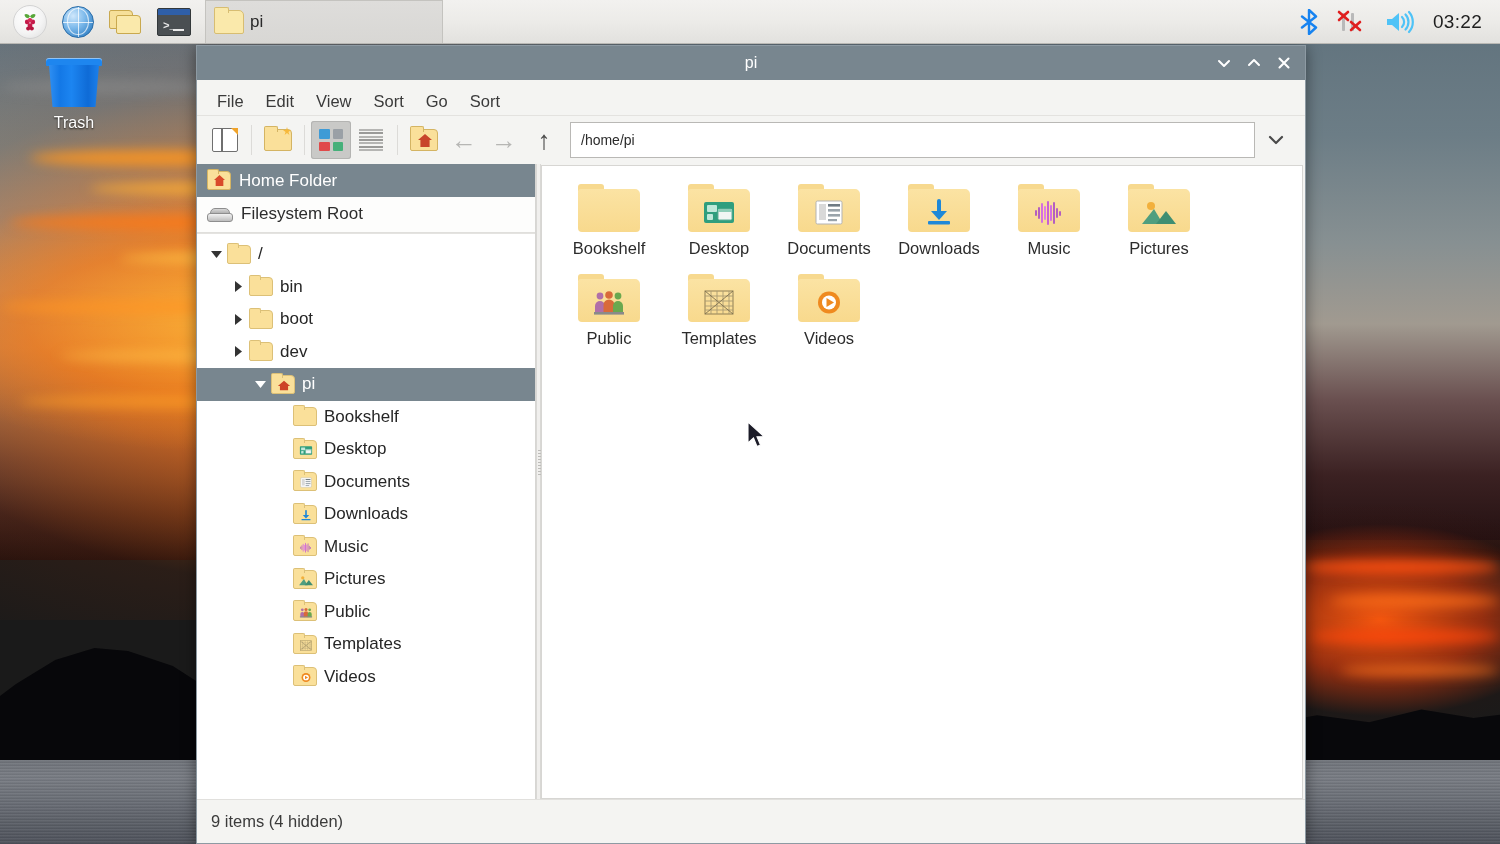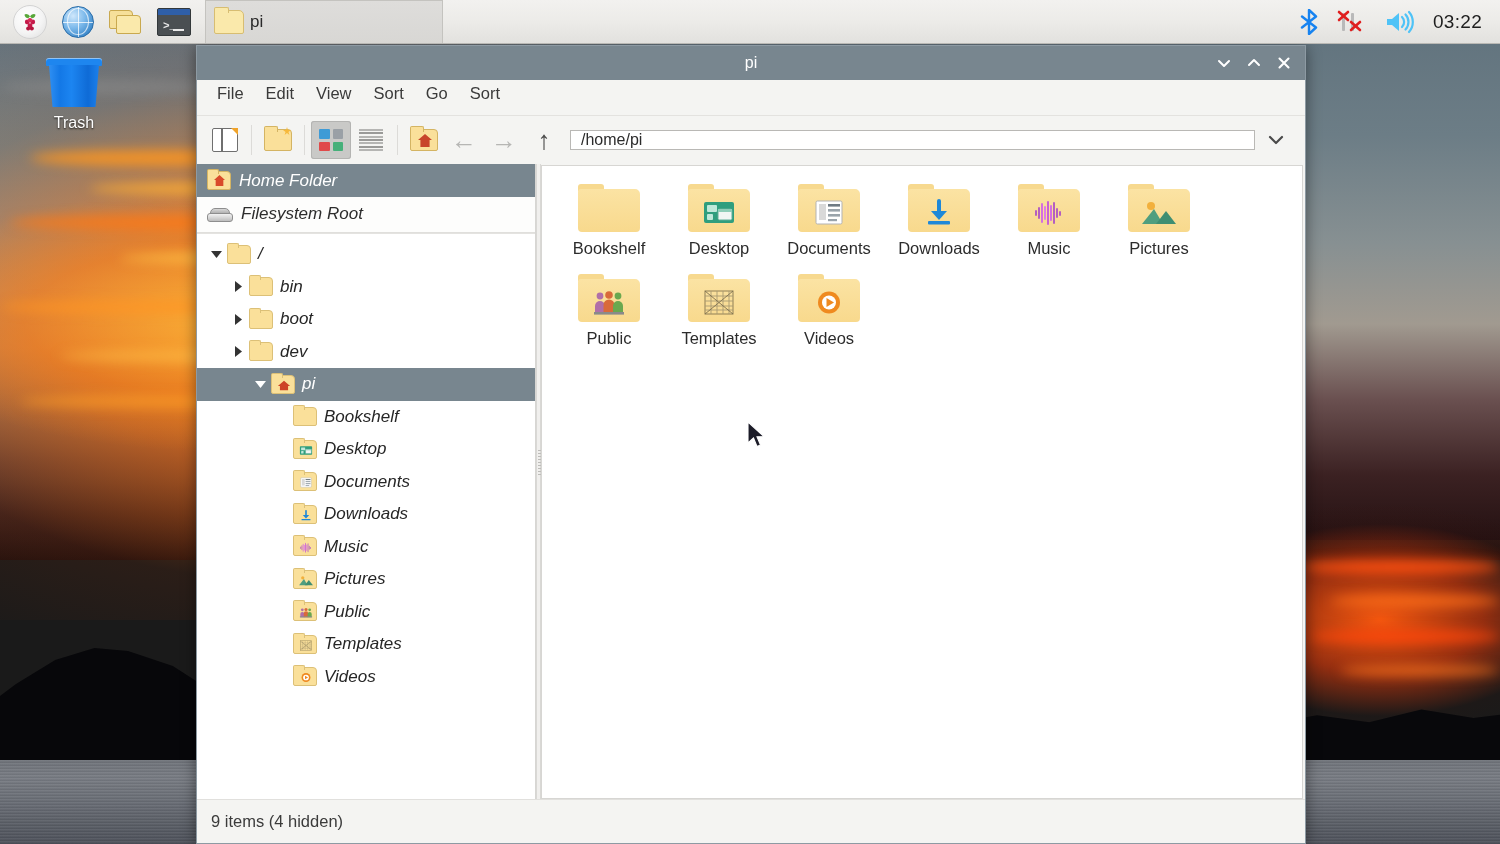--- a/index.html
+++ b/index.html
@@ -182,21 +182,21 @@
   }
   #fm-title { position:absolute; left:0; right:0; text-align:center; color:#ffffff; font-size:16px; }
   .title-btns { margin-left:auto; display:flex; align-items:center; gap:0px; padding-right:6px; z-index:2; }
   .tbtn {
     width:30px;height:30px;display:flex;align-items:center;justify-content:center;
     color:#ffffff;font-size:16px;cursor:pointer; line-height:1;
   }
   .tbtn svg { display:block; }
 
   #fm-menubar {
-    height:36px; background:#f4f4f2; display:flex; align-items:flex-start; padding-left:10px; gap:2px;
+    height:36px; background:#f4f4f2; display:flex; align-items:flex-end; padding-left:10px; gap:2px;
     border-bottom:1px solid #e3e2df; flex:0 0 auto;
   }
   .menu-item { padding:4px 10px; font-size:16.5px; color:#3a3a3a; cursor:pointer; border-radius:2px; }
 
   #fm-toolbar {
     height:48px; background:#f4f4f2; display:flex; align-items:center; gap:0; padding:0 8px;
     flex:0 0 auto;
   }
   .tool { width:40px;height:38px;display:flex;align-items:center;justify-content:center;cursor:pointer;border-radius:3px; }
   .tool.active { background:#c9c9c7; box-shadow:inset 0 0 0 1px #b4b4b2; }
@@ -216,31 +216,31 @@
   .ic-listview i { display:block;height:2px;background:#9a9a98; }
   .ic-listview i:nth-child(odd){ background:#b5b5b3; }
 
   .ic-homefolder { width:28px;height:22px;background:#fae09a;border:1px solid #d4b463;border-radius:2px 4px 2px 2px;position:relative; }
   .ic-homefolder::before{content:"";position:absolute;left:-1px;top:-4px;width:12px;height:5px;background:#fae09a;border:1px solid #d4b463;border-bottom:none;border-radius:2px 2px 0 0;}
 
   .arrow-gl { color:#b6b6b4; font-size:26px; line-height:1; }
   .arrow-up { color:#4d4d4d; font-size:26px; line-height:1; }
 
   #path-entry {
-    flex:1 1 auto; height:20px; margin-left:6px; background:#ffffff;
+    flex:1 1 auto; height:36px; margin-left:6px; background:#ffffff;
     border:1px solid #b9b8b5; display:flex; align-items:center; padding:0 10px;
-    font-size:16px; color:#2b2b2b;
+    font-size:14px; color:#2b2b2b;
   }
   #path-dropdown { width:42px;height:38px;display:flex;align-items:center;justify-content:center;cursor:pointer;color:#444;font-size:16px; }
 
   #fm-body { flex:1 1 auto; display:flex; min-height:0; background:#f4f4f2; padding:0 0 0 0; }
 
   #fm-sidebar {
     width:339px; flex:0 0 339px; background:#ffffff; border-right:1px solid #d7d6d3;
-    display:flex; flex-direction:column; min-height:0;font-style:italic;
+    display:flex; flex-direction:column; min-height:0;
   }
   .places { border-bottom:1px solid #e0dfdc; padding-bottom:2px; background:#fdfdfc; }
   .place-row {
     height:33px; display:flex; align-items:center; gap:8px; padding-left:10px;
     font-size:17px; color:#2d2d2d; cursor:pointer;
   }
   .place-row.selected { background:#78868f; color:#ffffff; }
   .place-icon-home { width:24px;height:19px;background:#fae09a;border:1px solid #d4b463;border-radius:2px 4px 2px 2px;position:relative;flex:0 0 auto; }
   .place-icon-home::before{content:"";position:absolute;left:-1px;top:-3px;width:10px;height:4px;background:#fae09a;border:1px solid #d4b463;border-bottom:none;border-radius:2px 2px 0 0;}
   .place-icon-home::after{content:"";position:absolute;left:6px;top:3px;width:11px;height:11px;background:#d94b2b;clip-path:polygon(50% 0,100% 45%,85% 45%,85% 100%,15% 100%,15% 45%,0 45%);}

